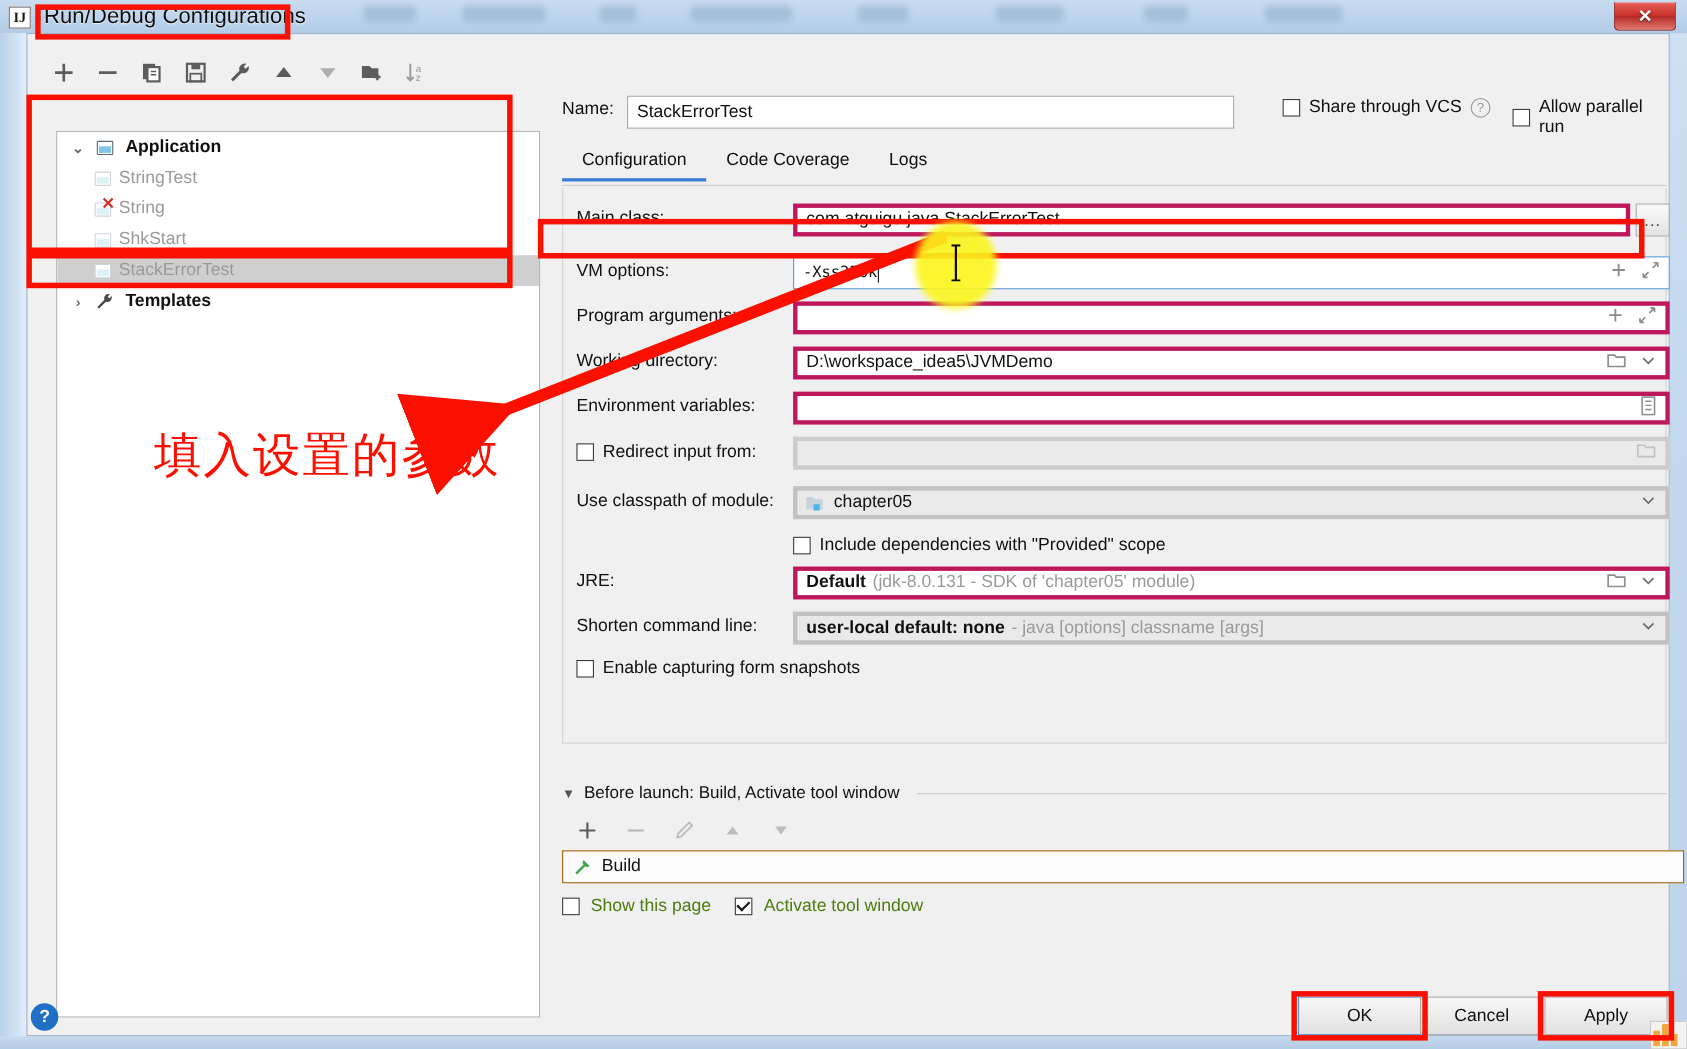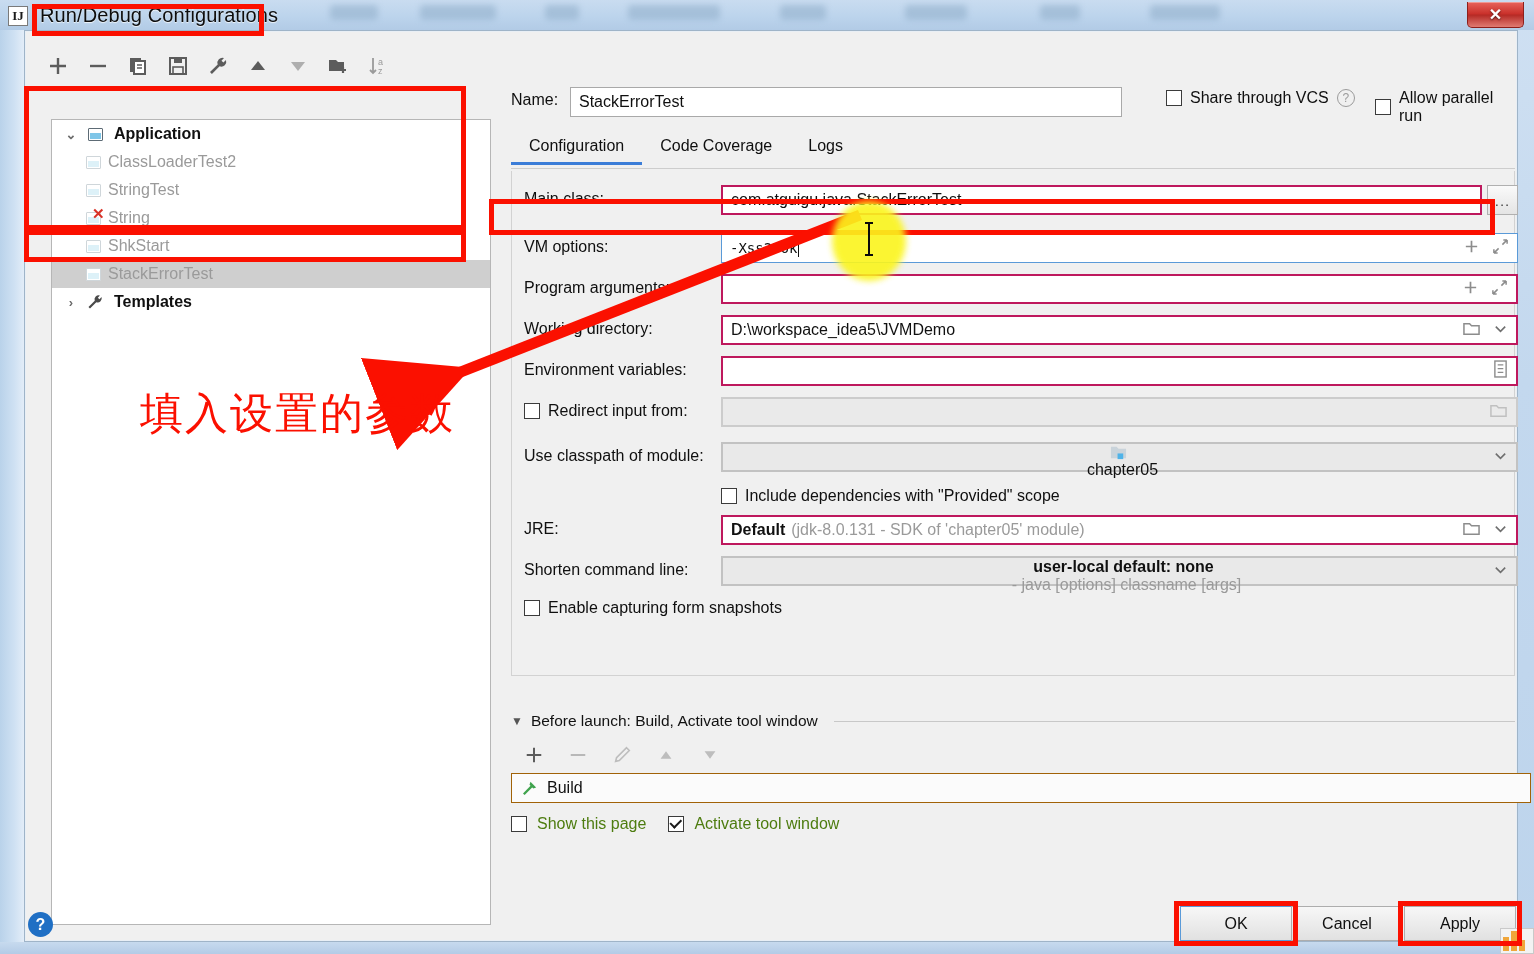--- a/index.html
+++ b/index.html
@@ -167,25 +167,25 @@
     position: absolute; left: 486px; top: 140px; width: 1004px; height: 505px;
     background: #f0f0f0; border: 1px solid #d2d2d2; border-top: none;
   }
   .frow { position: absolute; left: 0; width: 1004px; height: 30px; }
   .flabel {
     position: absolute; left: 12px; top: 5px; font-size: 16px; color: #0f0f0f;
     white-space: nowrap;
   }
   .ffield {
     position: absolute; left: 209px; width: 797px; height: 30px;
-    background: #ffffff; border: 2px solid #be185d;
+    background: #ffffff; border: 4px solid #be185d;
     font-size: 16px; color: #101010;
     display: flex; align-items: center; padding-left: 8px;
   }
-  .ffield.gray { background: #e9e9e9; border-color: #c2c2c2; flex-direction: column; }
+  .ffield.gray { background: #e9e9e9; border-color: #c2c2c2; }
   .ffield.disabled { background: #eaeaea; border-color: #cccccc; }
   .ffield.focused { border: 1.5px solid #5a9ad8; }
   .ffield.narrow { width: 761px; }
   .field-btn {
     position: absolute; left: 975px; width: 31px; height: 30px;
     background: linear-gradient(180deg,#fafafa,#e4e4e4);
     border: 1px solid #b0b0b0;
     display: flex; align-items: center; justify-content: center;
     font-size: 15px; color: #444; letter-spacing: 1px;
   }
@@ -354,26 +354,20 @@
 
     <div class="tree-panel">
       <div class="tree-row group">
         <span class="twisty">⌄</span>
         <span class="node-icon">
             <span class="sq-icon strong"></span>
           </span>
         <span style="margin-left:6px;">Application</span>
       </div>
 
-      <div class="tree-row child">
-        <span class="node-icon" style="position:absolute;left:28px;">
-            <span class="sq-icon pale"></span>
-          </span>
-        <span>ClassLoaderTest2</span>
-      </div>
 
       <div class="tree-row child">
         <span class="node-icon" style="position:absolute;left:28px;">
             <span class="sq-icon pale"></span>
           </span>
         <span>StringTest</span>
       </div>
 
       <div class="tree-row child">
         <span class="node-icon" style="position:absolute;left:28px;">

